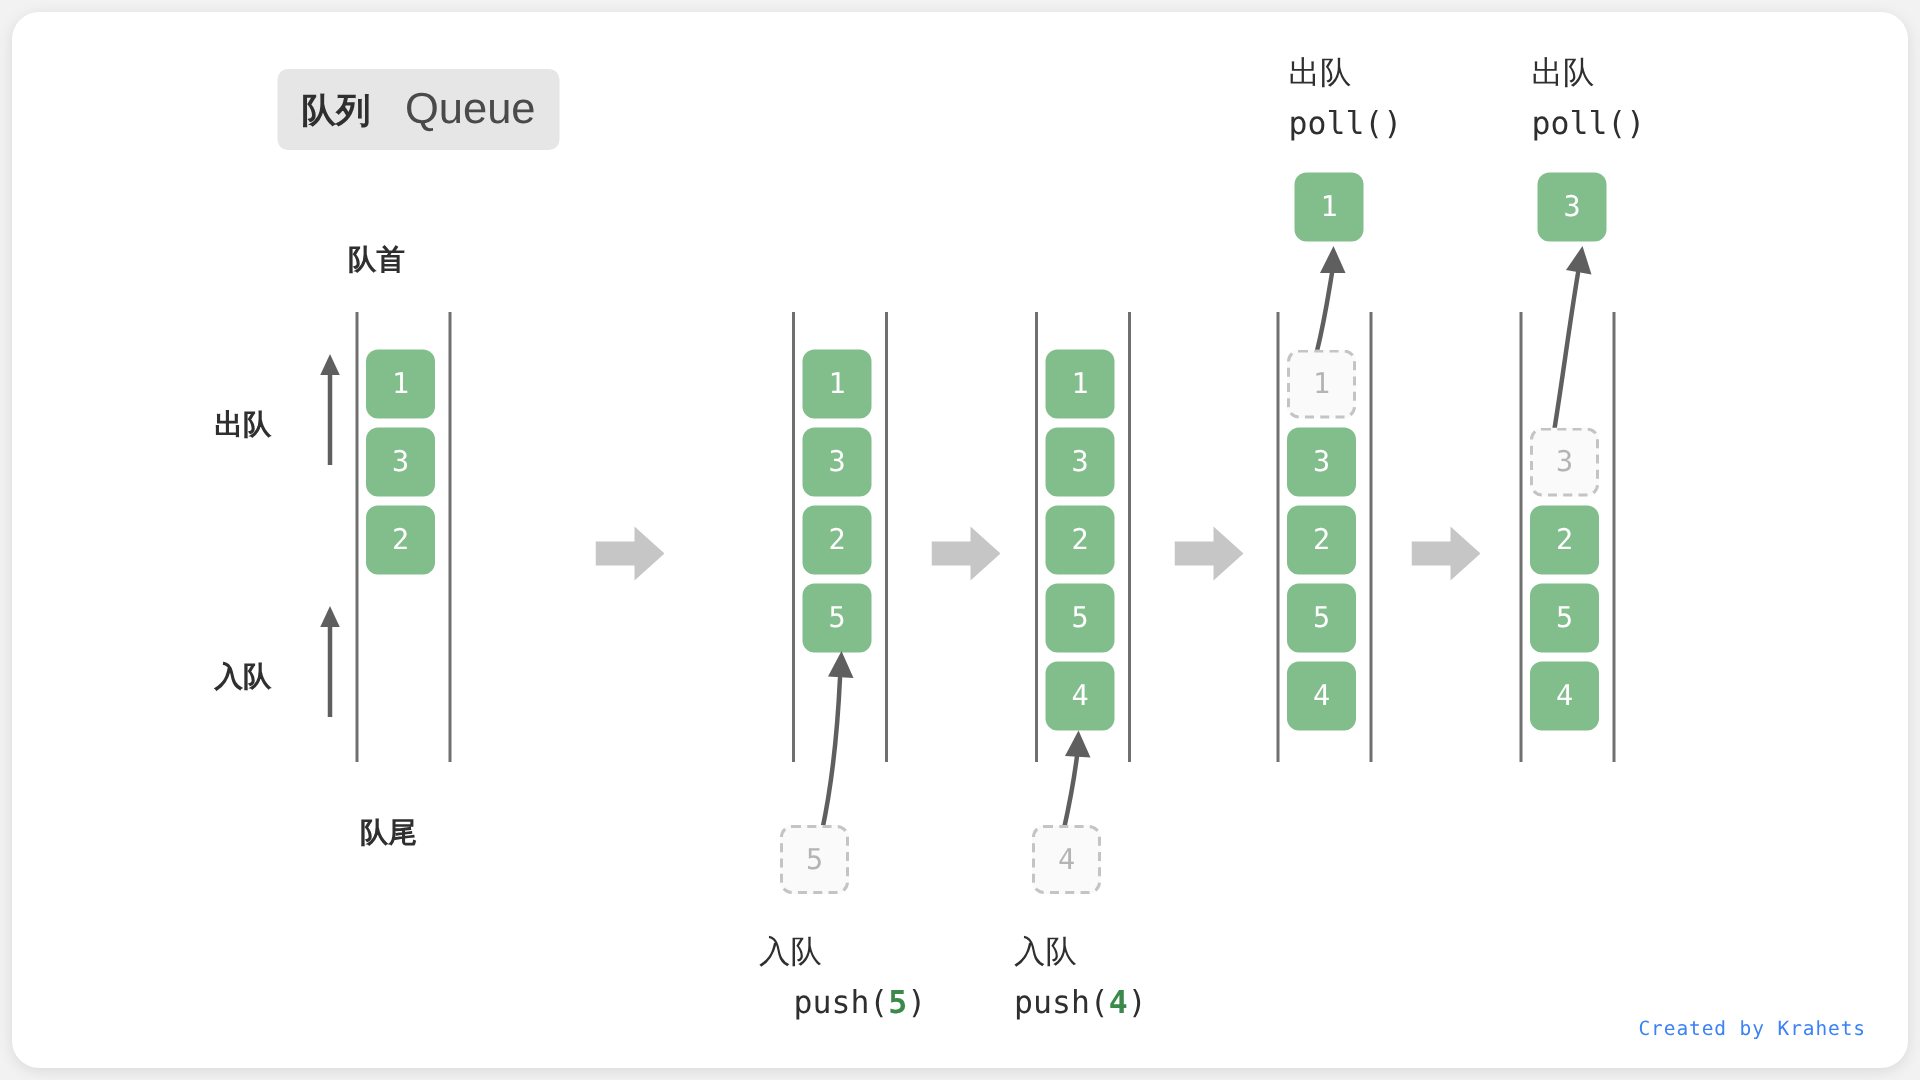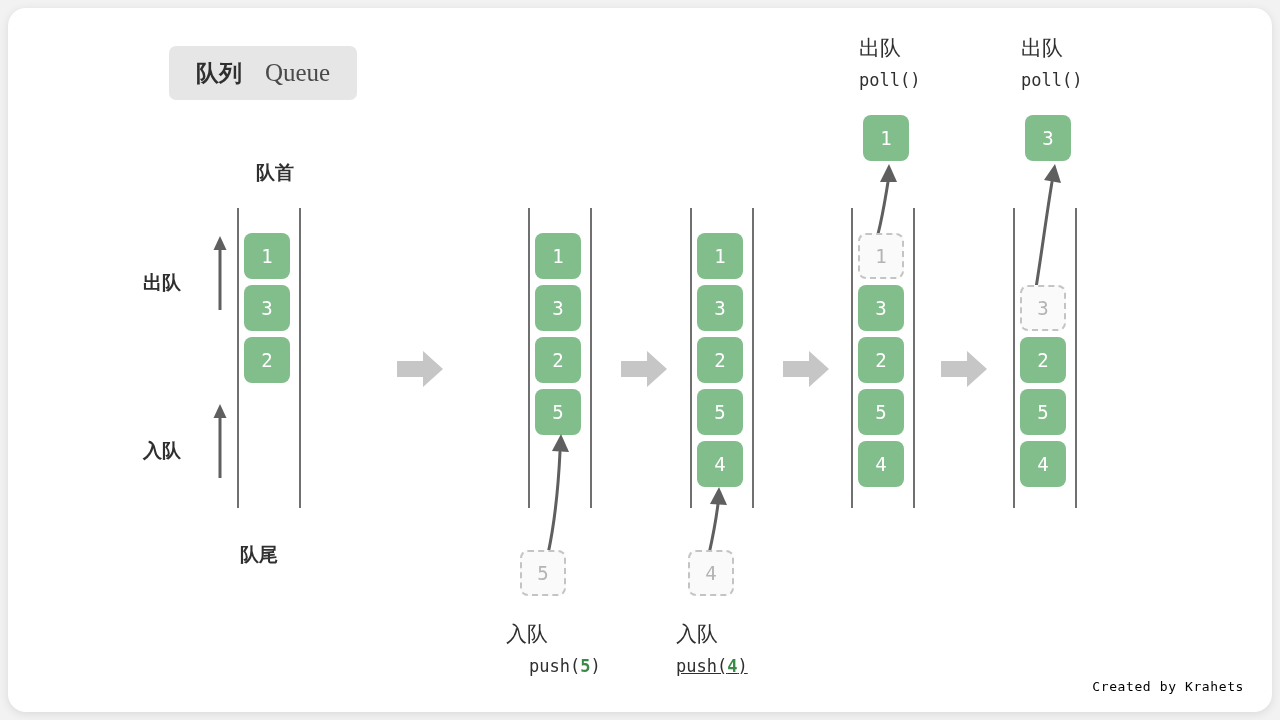--- a/index.html
+++ b/index.html
@@ -13,26 +13,26 @@
     position:absolute;left:8px;top:8px;width:1264px;height:704px;
     background:#ffffff;border-radius:18px;
     box-shadow:0 2px 10px rgba(0,0,0,.10);
   }
   #stage{position:absolute;left:0;top:0;width:1264px;height:704px;}
 
   .abs{position:absolute;}
 
   
   #title-badge{
-    left:161px;top:38px;width:188px;height:54px;
+    left:177px;top:38px;width:188px;height:54px;
     background:#e6e6e6;border-radius:7px;
     display:flex;align-items:center;justify-content:center;gap:23px;
   }
   #title-badge .cn{font-size:23px;font-weight:bold;color:#2f2f2f;}
-  #title-badge .en{font-size:25px;color:#4a4a4a;font-family:Liberation Serif, serif;}
+  #title-badge .en{font-size:29px;color:#4a4a4a;font-family:Liberation Sans, sans-serif;}
 
   
   .rail{background:#707070;width:1.6px;}
 
   
   .cell{
     width:46px;height:46px;border-radius:8px;
     background:#82bd8c;
     color:#ffffff;font-size:19px;
     display:flex;align-items:center;justify-content:center;
@@ -40,54 +40,54 @@
     box-sizing:border-box;
   }
   .cell.ghost{
     background:#fafafa;
     border:2px dashed #c4c4c4;
     color:#b4b4b4;
   }
 
   
   .lbl-cn{font-size:19px;font-weight:bold;color:#2f2f2f;white-space:nowrap;}
-  .lbl-mono{font-size:17px;color:#2f2f2f;white-space:nowrap;
+  .lbl-mono{font-size:21px;color:#2f2f2f;white-space:nowrap;
     font-family:"DejaVu Sans Mono","Liberation Mono",monospace;}
   .lbl-op-cn{font-size:21px;color:#2f2f2f;white-space:nowrap;}
   .argv{color:#3a8a4a;font-weight:bold;}
 
   
   .sidearrow{width:14px;height:74px;}
 
   
   .steparrow{width:46px;height:40px;}
 
   
   .motion{overflow:visible;}
 
   #credit{
     right:28px;bottom:18px;
-    font-size:13px;color:#000000;letter-spacing:.6px;
+    font-size:13px;color:#3b82f6;letter-spacing:.6px;
     font-family:"DejaVu Sans Mono","Liberation Mono",monospace;
     white-space:nowrap;
     text-align:right;
   }
 </style>
 </head>
 <body>
 
 <div id="card">
 <div id="stage">
 
   <div class="abs" id="title-badge">
     <span class="cn">队列</span>
     <span class="en">Queue</span>
   </div>
 
-  <div class="abs lbl-cn" style="left:248px;top:152px;">队首</div>
+  <div class="abs lbl-cn" style="left:224px;top:152px;">队首</div>
   <div class="abs lbl-cn" style="left:232px;top:534px;">队尾</div>
 
   <div class="abs lbl-cn" style="left:135px;top:262px;">出队</div>
   <svg class="abs sidearrow" style="left:205px;top:228px;" viewBox="0 0 14 74">
     <line x1="7" y1="74" x2="7" y2="12" stroke="#5f5f5f" stroke-width="3"></line>
     <polygon points="7,0 13.5,14 0.5,14" fill="#5f5f5f"></polygon>
   </svg>
 
   <div class="abs lbl-cn" style="left:135px;top:430px;">入队</div>
   <svg class="abs sidearrow" style="left:205px;top:396px;" viewBox="0 0 14 74">
@@ -138,21 +138,21 @@
   <div class="abs cell" style="left:689px;top:433px;">4</div>
 
   <svg class="abs motion" style="left:678px;top:474px;width:60px;height:76px;" viewBox="0 0 60 76">
     <path d="M23,72 C27,54 30,38 32,22" stroke="#5f5f5f" stroke-width="3" fill="none" stroke-linecap="round"></path>
     <polygon points="33,5 41,23 24,22" fill="#5f5f5f"></polygon>
   </svg>
 
   <div class="abs cell ghost" style="left:680px;top:542px;">4</div>
 
   <div class="abs lbl-op-cn" style="left:668px;top:612px;">入队</div>
-  <div class="abs lbl-mono" style="left:668px;top:648px;text-decoration:underline;"><span>push(</span><span class="argv">4</span><span>)</span></div>
+  <div class="abs lbl-mono" style="left:668px;top:648px;"><span>push(</span><span class="argv">4</span><span>)</span></div>
 
   <svg class="abs steparrow" style="left:775px;top:341px;" viewBox="0 0 46 40">
     <polygon points="0,12 26,12 26,2 46,20 26,38 26,28 0,28" fill="#c6c6c6"></polygon>
   </svg>
 
   <div class="abs lbl-op-cn" style="left:851px;top:26px;">出队</div>
   <div class="abs lbl-mono" style="left:851px;top:62px;"><span>poll(</span><span>)</span></div>
 
   <div class="abs cell" style="left:855px;top:107px;">1</div>
 

